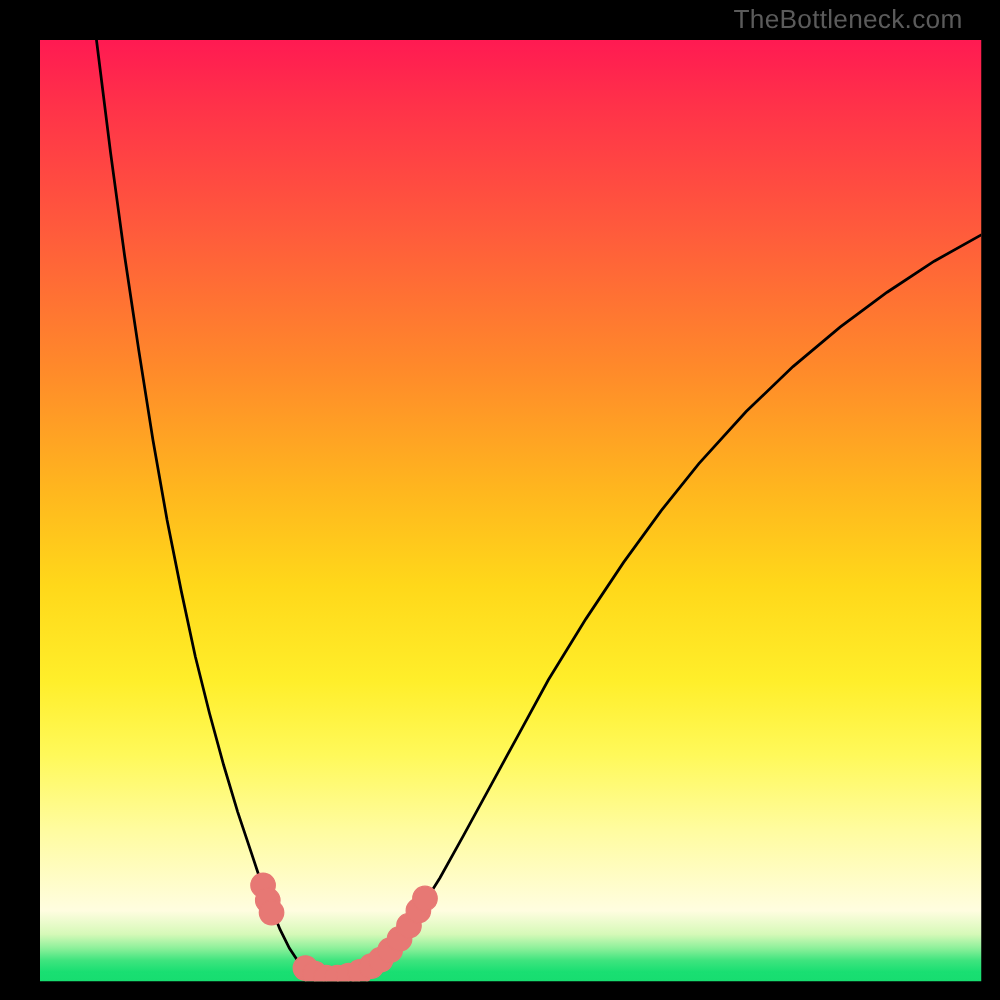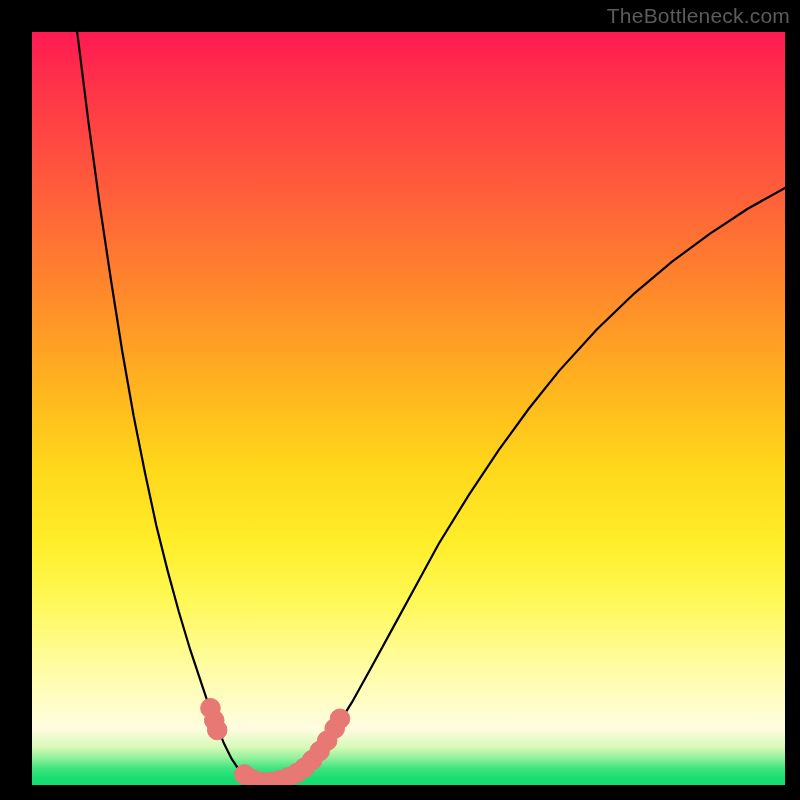--- a/index.html
+++ b/index.html
@@ -81,14 +81,14 @@
           <circle cx="265.06" cy="740.95" r="9.79" fill="#e77874" stroke="#e77874"></circle>
           <circle cx="272.59" cy="735.68" r="9.79" fill="#e77874" stroke="#e77874"></circle>
           <circle cx="280.12" cy="728.15" r="9.79" fill="#e77874" stroke="#e77874"></circle>
           <circle cx="287.65" cy="719.12" r="9.79" fill="#e77874" stroke="#e77874"></circle>
           <circle cx="295.18" cy="708.57" r="9.79" fill="#e77874" stroke="#e77874"></circle>
           <circle cx="302.71" cy="696.52" r="9.79" fill="#e77874" stroke="#e77874"></circle>
           <circle cx="307.98" cy="686.74" r="9.79" fill="#e77874" stroke="#e77874"></circle>
         </g>
     </svg>
   </div>
-  <div class="watermark" style="right:10px; top:4px;">TheBottleneck.com</div>
+  <div class="watermark" style="right:30px; top:4px;">TheBottleneck.com</div>
 </div>
 
 </body></html>

